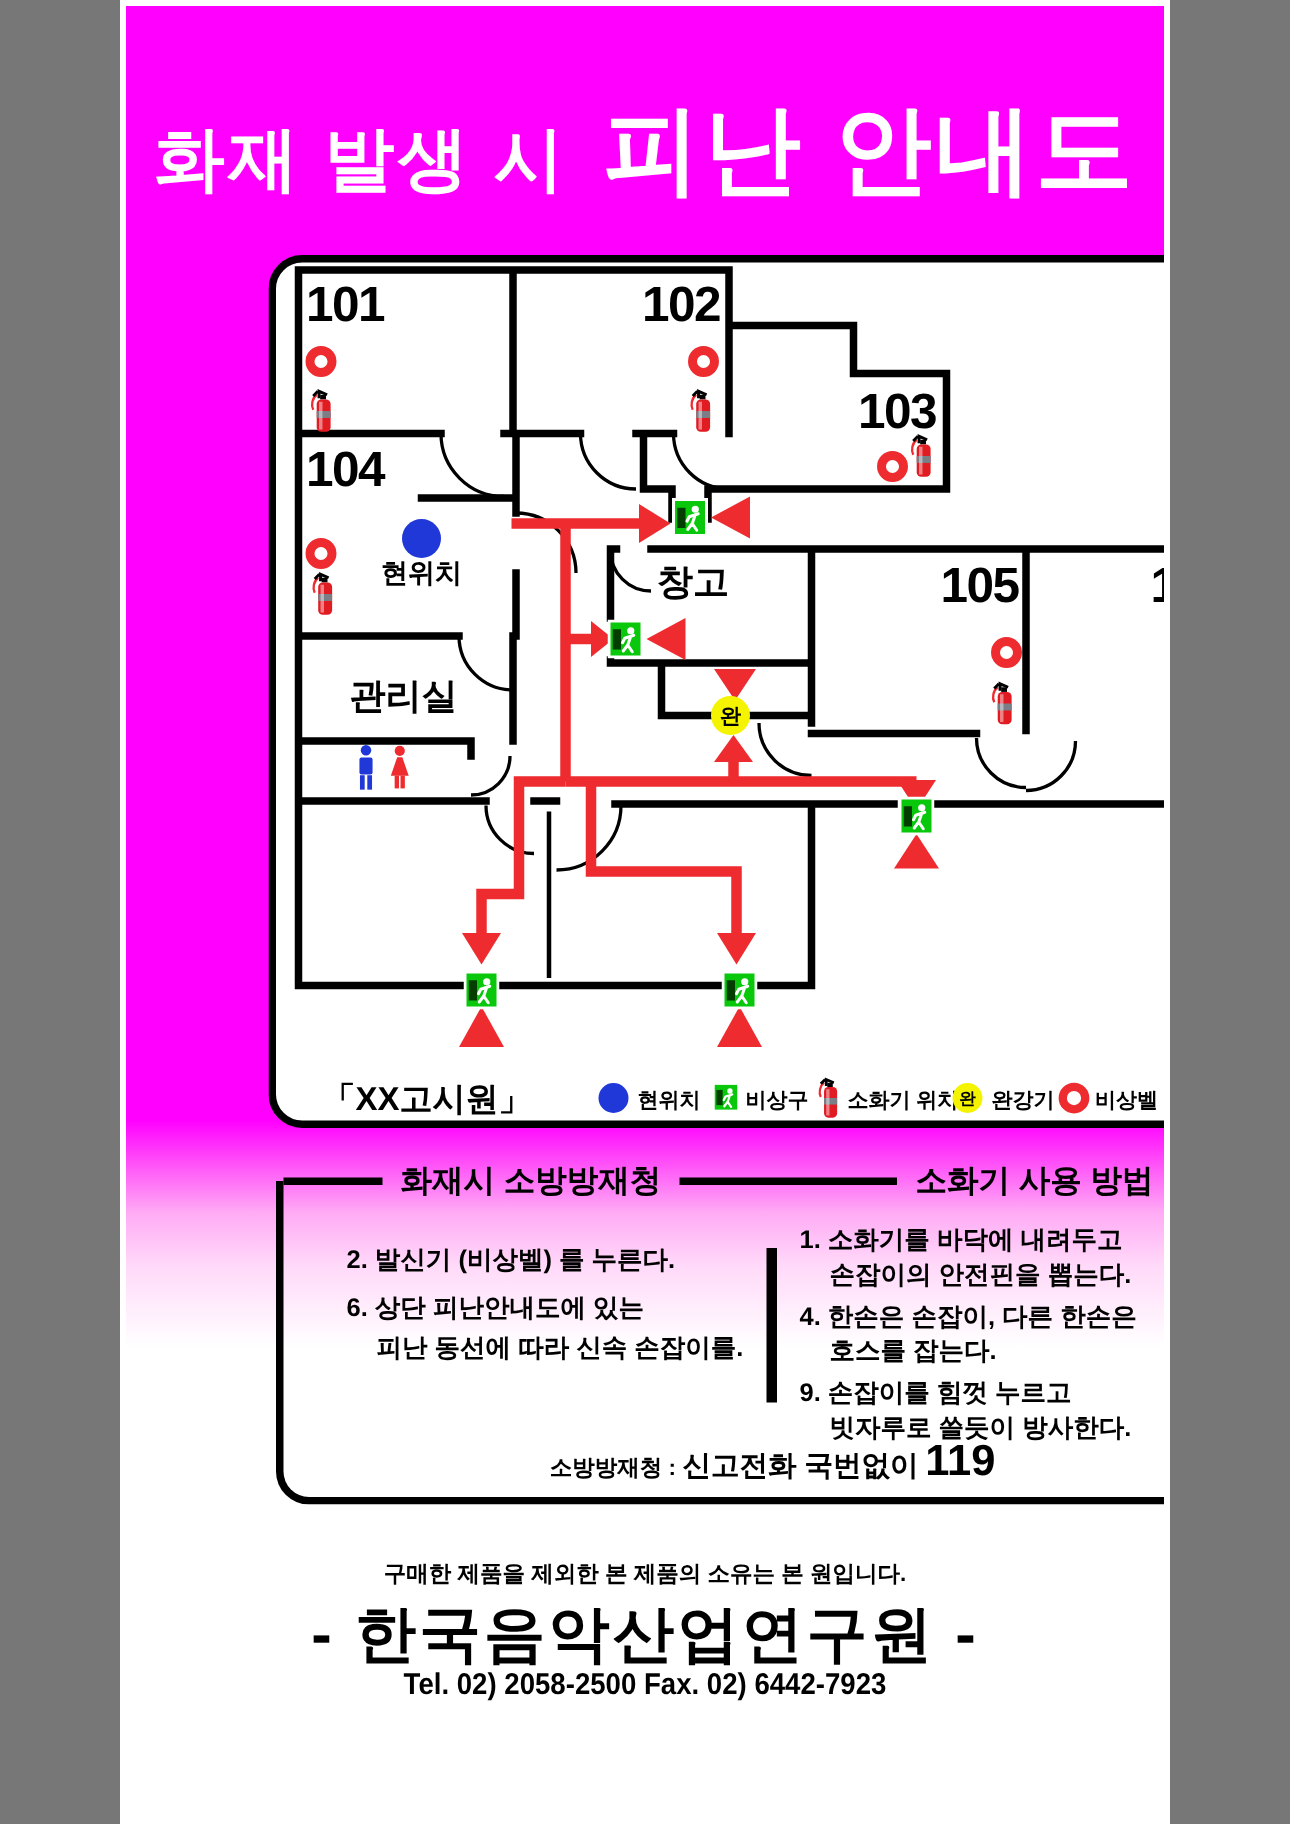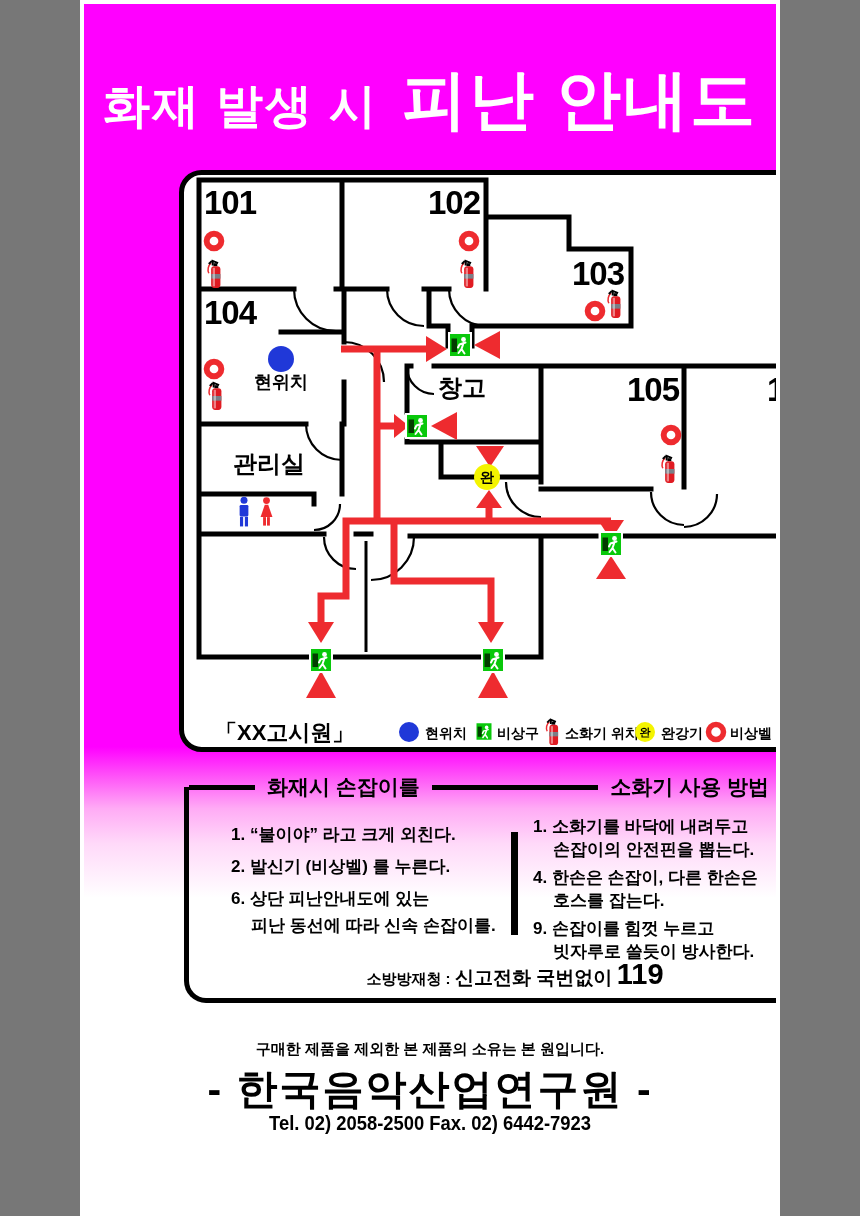--- a/index.html
+++ b/index.html
@@ -212,28 +212,27 @@
           <rect x="611" y="559.5" width="13" height="5" fill="#ee2b2f"></rect>
         </g>
         <text x="629" y="568" class="legend-label">피난 동선</text>
       </g>
     </svg>
   </div>
 
   <div class="ibox">
     <div class="ibox-topline">
       <div class="bar bar-a"></div>
-      <span class="ibox-title">화재시 손잡이를</span>
+      <span class="ibox-title">화재시 소방방재청</span>
       <div class="bar bar-b"></div>
       <span class="ibox-title">소화기 사용 방법</span>
       <div class="bar bar-c"></div>
     </div>
     <div class="vdivider"></div>
     <div class="col col-left">
-      <div class="ln">1.  “불이야” 라고 크게 외친다.</div>
       <div class="ln num">2. 발신기 (비상벨) 를 누른다.</div>
       <div class="ln num">6. 상단 피난안내도에 있는</div>
       <div class="ln cont">피난 동선에 따라 신속 손잡이를.</div>
     </div>
     <div class="col col-right">
       <div class="ln">1. 소화기를 바닥에 내려두고</div>
       <div class="ln cont">손잡이의 안전핀을 뽑는다.</div>
       <div class="ln num">4. 한손은 손잡이, 다른 한손은</div>
       <div class="ln cont">호스를 잡는다.</div>
       <div class="ln num">9. 손잡이를 힘껏 누르고</div>

